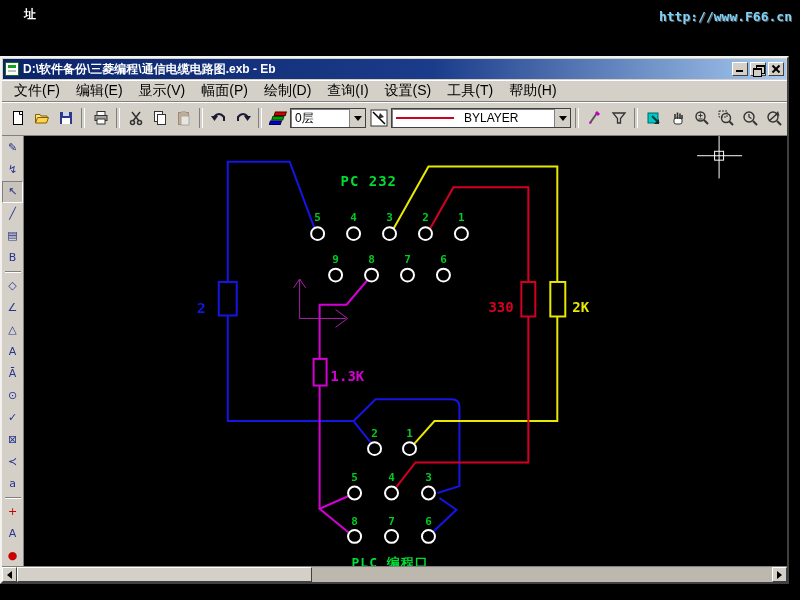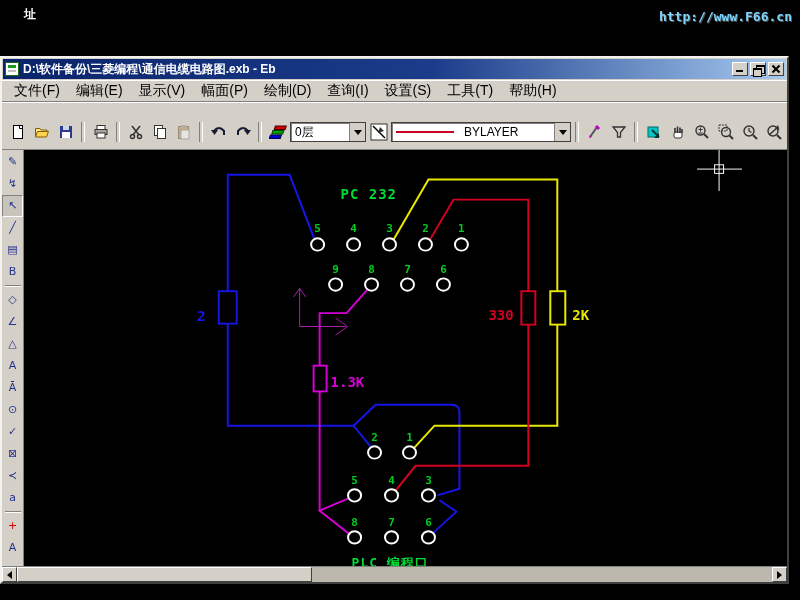--- a/index.html
+++ b/index.html
@@ -28,21 +28,21 @@
   .winbtn.minimize:after{content:"";position:absolute;left:3px;bottom:3px;width:7px;height:2px;background:#000;}
   .winbtn.restore:before{content:"";position:absolute;left:5px;top:2px;width:7px;height:6px;border:1px solid #000;border-top-width:2px;}
   .winbtn.restore:after{content:"";position:absolute;left:2px;top:5px;width:7px;height:6px;border:1px solid #000;border-top-width:2px;background:#d4d0c8;}
   .winbtn.close:before,.winbtn.close:after{content:"";position:absolute;left:2px;top:5px;width:10px;height:2px;background:#000;}
   .winbtn.close:before{transform:rotate(45deg);} .winbtn.close:after{transform:rotate(-45deg);}
   
   .menubar{height:21px;display:flex;align-items:center;padding-left:4px;font-size:14px;color:#000;flex:0 0 auto;
            border-bottom:1px solid #808080;box-shadow:0 1px 0 #fff inset;}
   .menu-item{padding:2px 8px;white-space:nowrap;}
   
-  .toolbar{height:30px;display:flex;align-items:center;padding:14px 2px 2px 4px;flex:0 0 auto;
+  .toolbar{height:30px;display:flex;align-items:center;padding:0 2px 2px 4px;flex:0 0 auto;
            border-top:1px solid #fff;border-bottom:1px solid #808080;gap:1px;}
   .tbtn{width:23px;height:23px;display:flex;align-items:center;justify-content:center;flex:0 0 auto;}
   .tbtn svg{display:block;}
   .tsep{width:2px;height:20px;margin:0 3px;border-left:1px solid #808080;border-right:1px solid #fff;flex:0 0 auto;}
   .combo{height:20px;background:#fff;border:1px solid #404040;box-shadow:1px 1px 0 #808080 inset;
          display:flex;align-items:center;font-size:12px;color:#000;box-sizing:border-box;flex:0 0 auto;}
   .combo .val{padding:0 4px;white-space:nowrap;flex:1;}
   .combo .drop{width:15px;height:18px;background:#d4d0c8;border-left:1px solid #808080;
                display:flex;align-items:center;justify-content:center;flex:0 0 auto;}
   .arrow-down{width:0;height:0;border-left:4px solid transparent;border-right:4px solid transparent;border-top:5px solid #000;}

